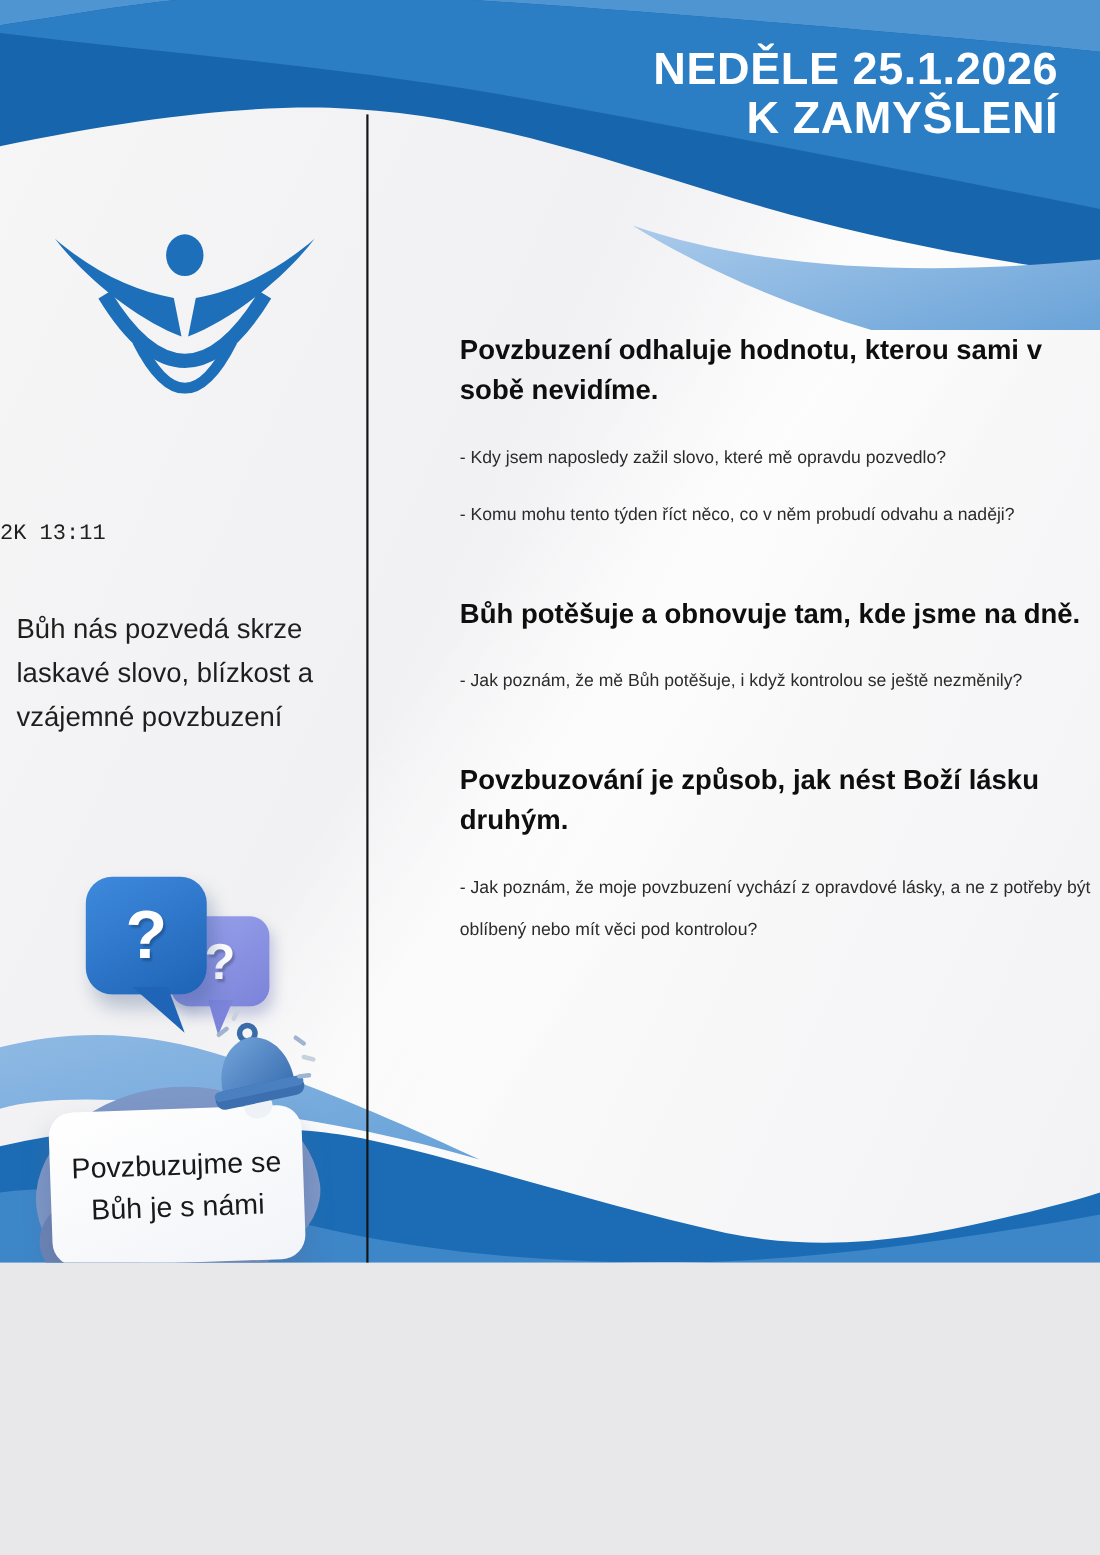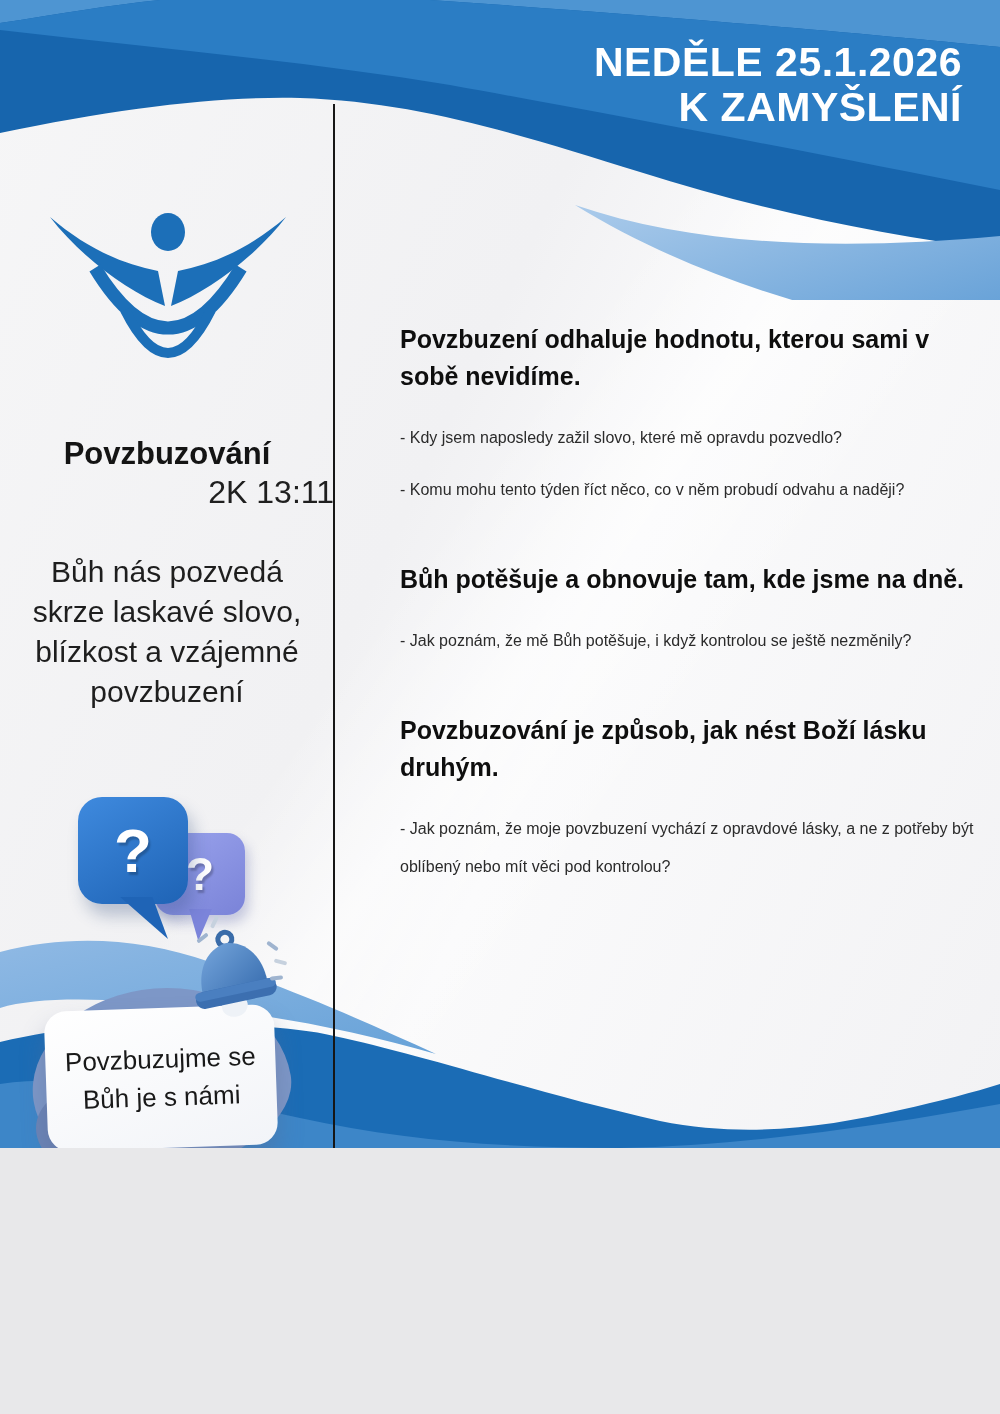--- a/index.html
+++ b/index.html
@@ -23,24 +23,24 @@
     text-align:right;color:#ffffff;font-weight:bold;
     font-size:41px;line-height:45px;letter-spacing:.5px;
   }
 
   .divider{position:absolute;z-index:2;left:333px;top:104px;width:2px;height:1160px;background:#161616;}
 
   
   .logo-wrap{position:absolute;z-index:2;left:48px;top:206px;width:240px;height:152px;}
   .sidebar-title{position:absolute;z-index:2;left:0;top:436px;width:334px;text-align:center;
     font-size:31px;font-weight:bold;color:#141414;}
-  .sidebar-ref{position:absolute;z-index:2;left:0;top:474px;width:334px;text-align:right;
-    font-size:32px;color:#1f1f1f;}
-  .sidebar-summary{position:absolute;z-index:2;left:15px;top:552px;width:304px;text-align:center;
-    font-size:30px;line-height:40px;color:#1e1e1e;}
+  .sidebar-ref{position:absolute;z-index:2;left:0;top:474px;width:334px;text-align:left;
+    font-size:20px;color:#1f1f1f;font-family:Liberation Mono, monospace;}
+  .sidebar-summary{position:absolute;z-index:2;left:15px;top:552px;width:304px;
+    font-size:25px;line-height:40px;color:#1e1e1e;}
 
   
   .bubble{position:absolute;z-index:2;display:flex;align-items:center;justify-content:center;
     color:#fff;font-weight:bold;}
   .bubble-purple{left:155px;top:833px;width:90px;height:82px;border-radius:18px;
     background:linear-gradient(145deg,#9ba4ed,#7a83d8);font-size:46px;
     box-shadow:4px 8px 12px rgba(90,100,170,.30);}
   .tail-purple{position:absolute;z-index:2;left:183px;top:909px;width:34px;height:32px;
     background:#7b84da;clip-path:polygon(18% 0,85% 0,45% 100%);}
   .bubble-blue{left:78px;top:797px;width:110px;height:107px;border-radius:24px;
@@ -57,21 +57,21 @@
     background:#6b84b6;border-radius:55% 45% 50% 50% / 52% 48% 52% 48%;transform:rotate(14deg);}
   .reminder-card{position:absolute;z-index:3;left:46px;top:1008px;width:230px;height:140px;
     background:linear-gradient(160deg,#ffffff,#f2f4f8);border-radius:22px;transform:rotate(-2deg);
     box-shadow:0 16px 24px rgba(90,105,145,.38);
     display:flex;flex-direction:column;align-items:center;justify-content:center;
     font-size:26px;line-height:38px;color:#191919;text-align:center;}
   .bell-wrap{position:absolute;z-index:4;left:183px;top:928px;width:95px;height:100px;transform:rotate(-12deg);}
   .dash{position:absolute;z-index:4;width:13px;height:4px;border-radius:2px;}
 
   
-  .content{position:absolute;z-index:2;left:400px;top:300px;width:580px;margin-top:21px;}
+  .content{position:absolute;z-index:2;left:418px;top:300px;width:580px;}
   .sec-heading{font-size:25px;font-weight:bold;line-height:37px;color:#0e0e0e;margin:0 0 24px 0;}
   .sec-heading.gap{margin-top:52px;}
   .question{font-size:16px;line-height:38px;color:#2b2b2b;margin:0 0 14px 0;}
 
   
   .contacts{position:absolute;z-index:5;right:22px;top:1238px;display:flex;flex-direction:row;gap:4px;font-family:Liberation Serif, serif;}
   .contact-row{display:flex;align-items:center;justify-content:flex-end;height:38px;margin-bottom:2px;}
   .contact-label{font-size:23px;color:#273645;margin-right:14px;}
   .contact-icon{width:38px;height:38px;border-radius:50%;background:#1478be;
     display:flex;align-items:center;justify-content:center;box-shadow:1px 2px 3px rgba(20,60,110,.25);}
@@ -125,21 +125,20 @@
       <g fill="#1c6fb8" stroke="none">
         <ellipse cx="120" cy="26" rx="17" ry="19"></ellipse>
         <path d="M2,11 C38,42 74,58 110,65 L117,100 C80,86 32,50 2,11 Z"></path>
         <path d="M238,11 C202,42 166,58 130,65 L123,100 C160,86 208,50 238,11 Z"></path>
       </g>
       <path d="M47,62 Q120,182 193,62" fill="none" stroke="#1c6fb8" stroke-width="13"></path>
       <path d="M77,104 Q120,190 163,104" fill="none" stroke="#1c6fb8" stroke-width="10"></path>
     </svg>
   </div>
 
-  <div class="sidebar-title">Povzbuzování</div>
   <div class="sidebar-ref">2K 13:11</div>
   <div class="sidebar-summary">Bůh nás pozvedá skrze laskavé slovo, blízkost a vzájemné povzbuzení</div>
 
   <div class="bubble bubble-purple">
     <span>?</span>
   </div>
   <div class="tail-purple"></div>
   <div class="bubble bubble-blue">
     <span>?</span>
   </div>

